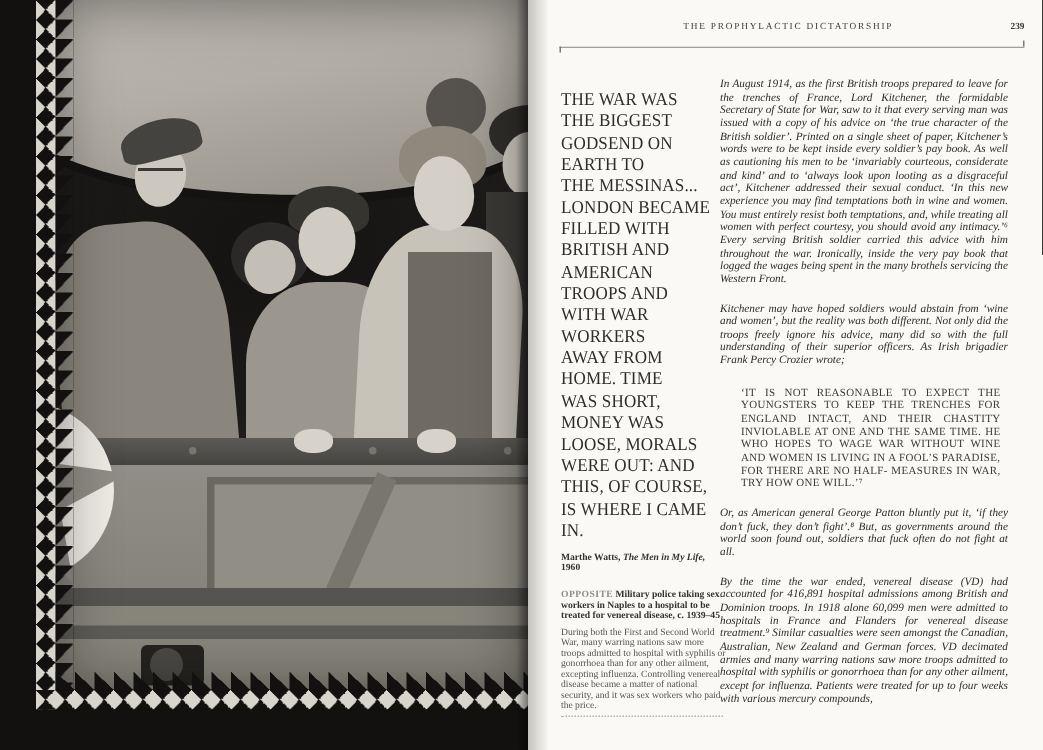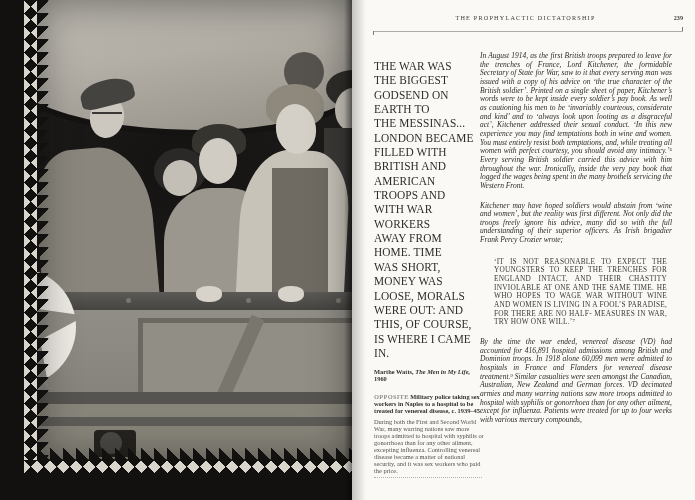--- a/index.html
+++ b/index.html
@@ -191,19 +191,20 @@
       <span>1960</span>
     </div>
 
     <div class="abs caption"><span class="cap-label">OPPOSITE</span><span class="cap-head"> Military police taking sex workers in Naples to a hospital to be treated for venereal disease, c. 1939–45</span><span class="cap-body">During both the First and Second World War, many warring nations saw more troops admitted to hospital with syphilis or gonorrhoea than for any other ailment, excepting influenza. Controlling venereal disease became a matter of national security, and it was sex workers who paid the price.</span>
     </div>
 
     <div class="abs dotted-rule"></div>
 
     <div class="abs article">
       <p>In August 1914, as the first British troops prepared to leave for the trenches of France, Lord Kitchener, the formidable Secretary of State for War, saw to it that every serving man was issued with a copy of his advice on ‘the true character of the British soldier’. Printed on a single sheet of paper, Kitchener’s words were to be kept inside every soldier’s pay book. As well as cautioning his men to be ‘invariably courteous, considerate and kind’ and to ‘always look upon looting as a disgraceful act’, Kitchener addressed their sexual conduct. ‘In this new experience you may find temptations both in wine and women. You must entirely resist both temptations, and, while treating all women with perfect courtesy, you should avoid any intimacy.’⁶ Every serving British soldier carried this advice with him throughout the war. Ironically, inside the very pay book that logged the wages being spent in the many brothels servicing the Western Front.</p>
-      <p>Kitchener may have hoped soldiers would abstain from ‘wine and women’, but the reality was first different. Not only did the troops freely ignore his advice, many did so with the full understanding of their superior officers. As Irish brigadier Frank Percy Crozier wrote;</p>
+      <p>Kitchener may have hoped soldiers would abstain from ‘wine and women’, but the reality was both different. Not only did the troops freely ignore his advice, many did so with the full understanding of their superior officers. As Irish brigadier Frank Percy Crozier wrote;</p>
       <blockquote>‘IT IS NOT REASONABLE TO EXPECT THE YOUNGSTERS TO KEEP THE TRENCHES FOR ENGLAND INTACT, AND THEIR CHASTITY INVIOLABLE AT ONE AND THE SAME TIME. HE WHO HOPES TO WAGE WAR WITHOUT WINE AND WOMEN IS LIVING IN A FOOL’S PARADISE, FOR THERE ARE NO HALF- MEASURES IN WAR, TRY HOW ONE WILL.’⁷</blockquote>
+      <p>Or, as American general George Patton bluntly put it, ‘if they don’t fuck, they don’t fight’.⁸ But, as governments around the world soon found out, soldiers that fuck often do not fight at all.</p>
       <p>By the time the war ended, venereal disease (VD) had accounted for 416,891 hospital admissions among British and Dominion troops. In 1918 alone 60,099 men were admitted to hospitals in France and Flanders for venereal disease treatment.⁹ Similar casualties were seen amongst the Canadian, Australian, New Zealand and German forces. VD decimated armies and many warring nations saw more troops admitted to hospital with syphilis or gonorrhoea than for any other ailment, except for influenza. Patients were treated for up to four weeks with various mercury compounds,</p>
     </div>
   </div>
 
 </div>
 
 </body></html>

